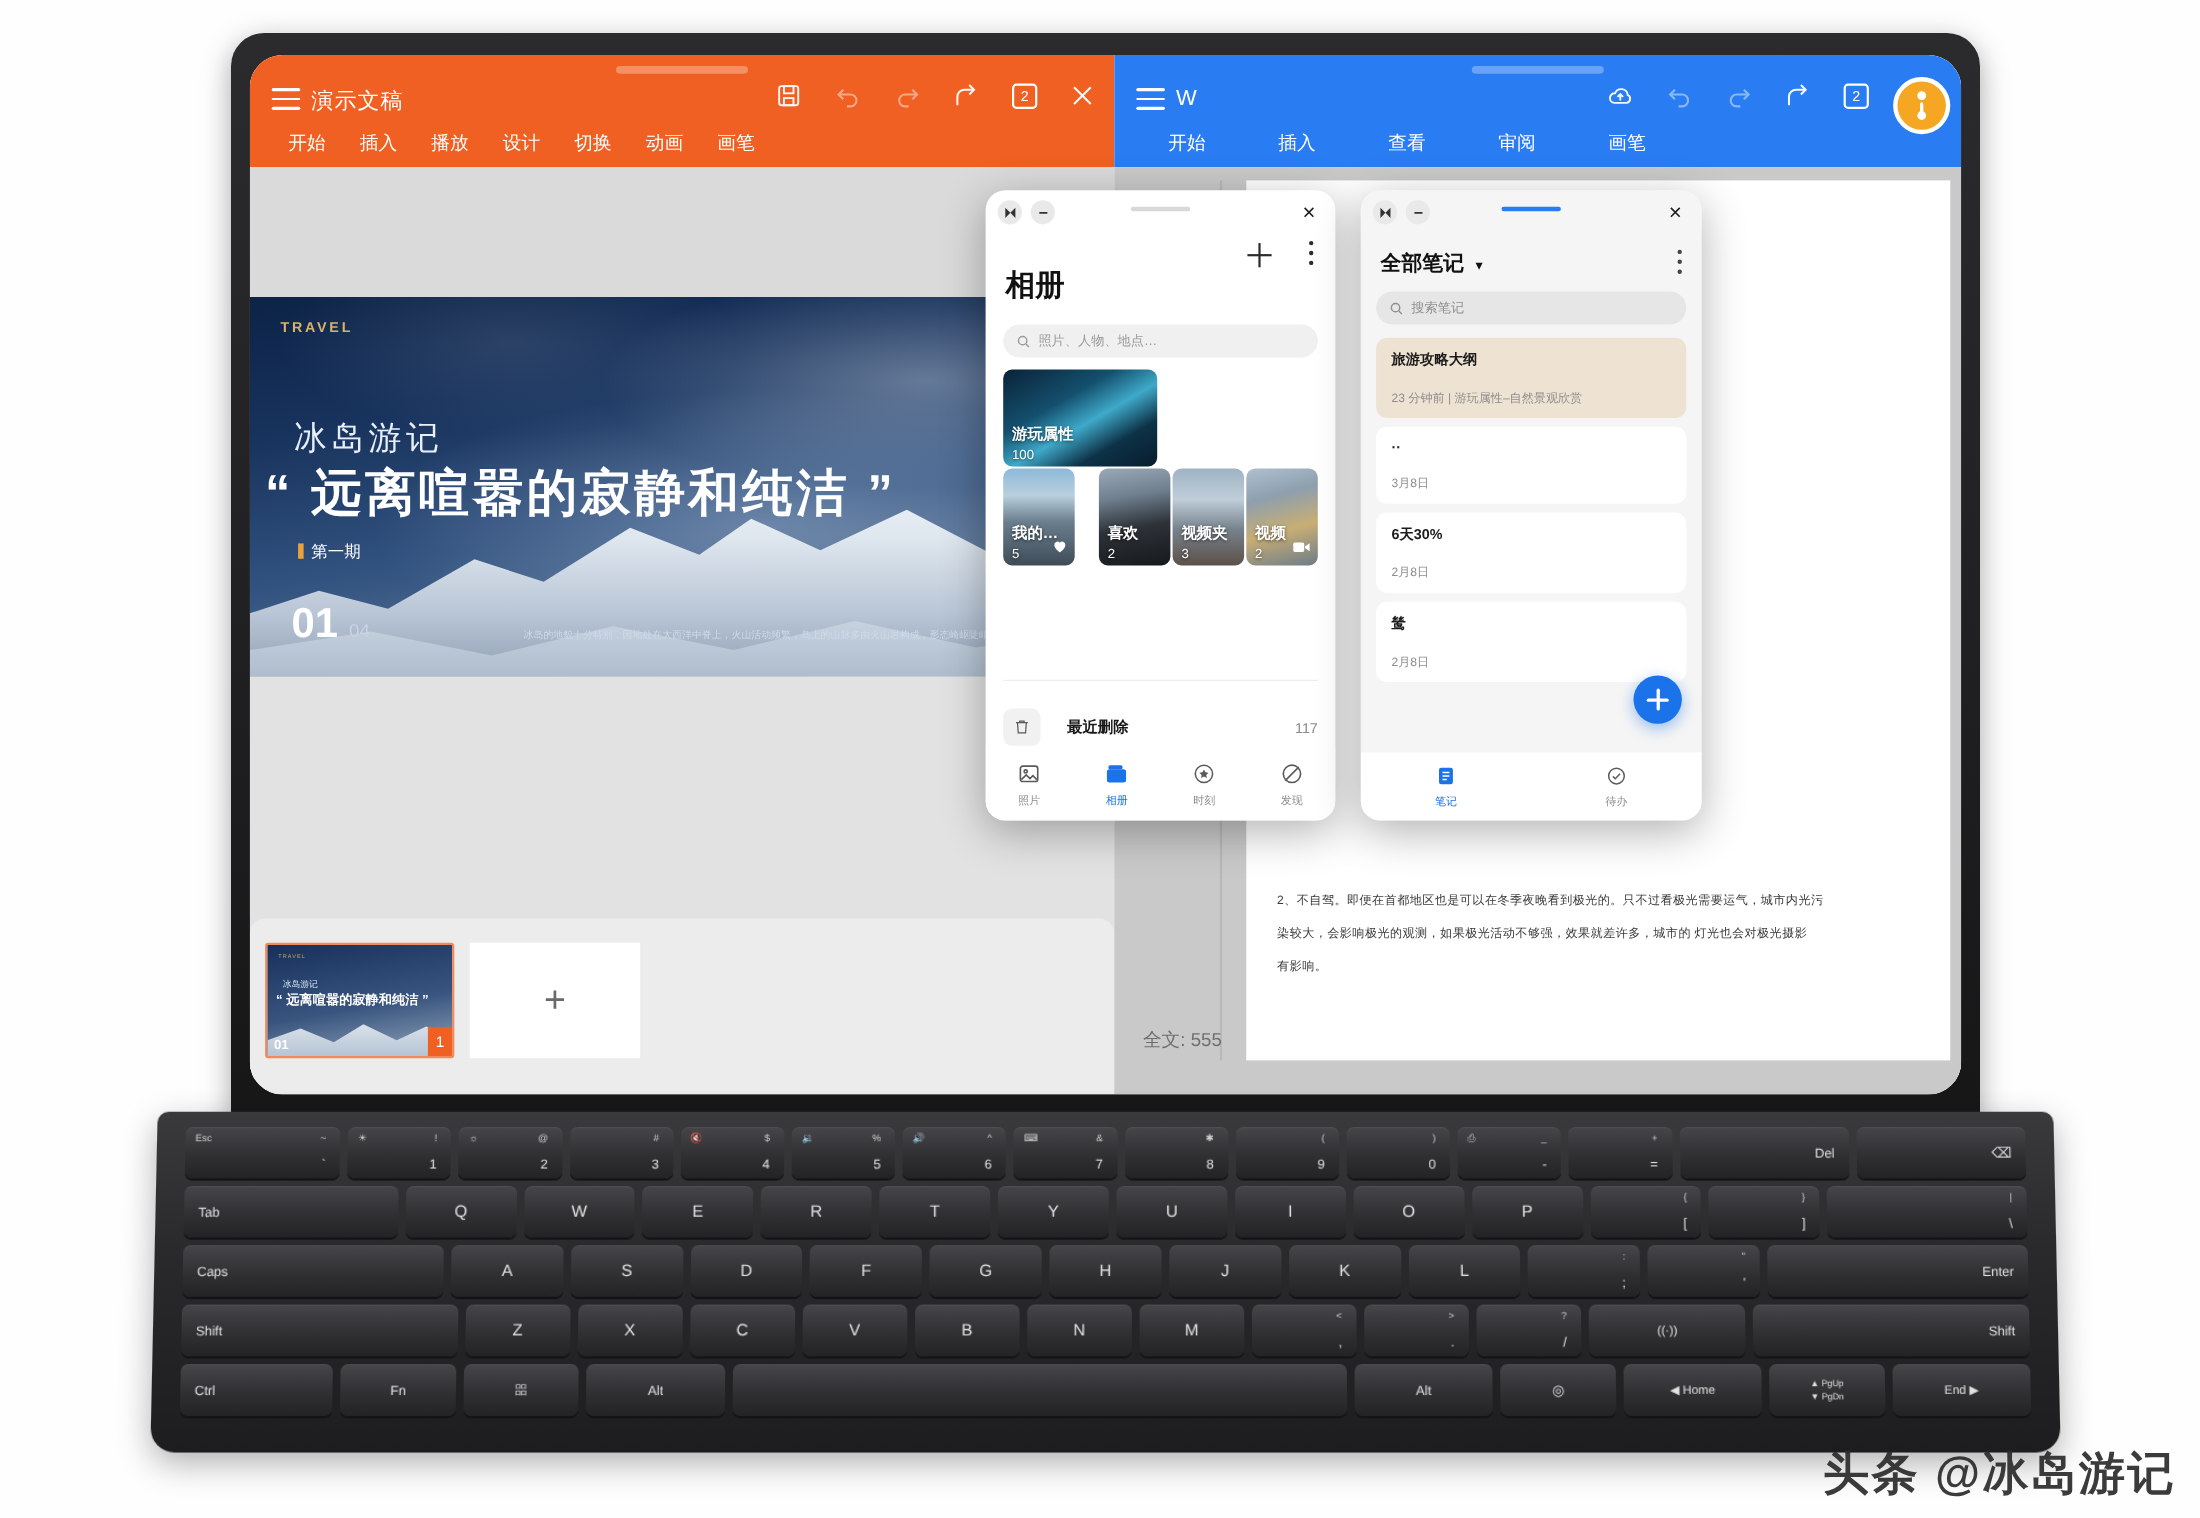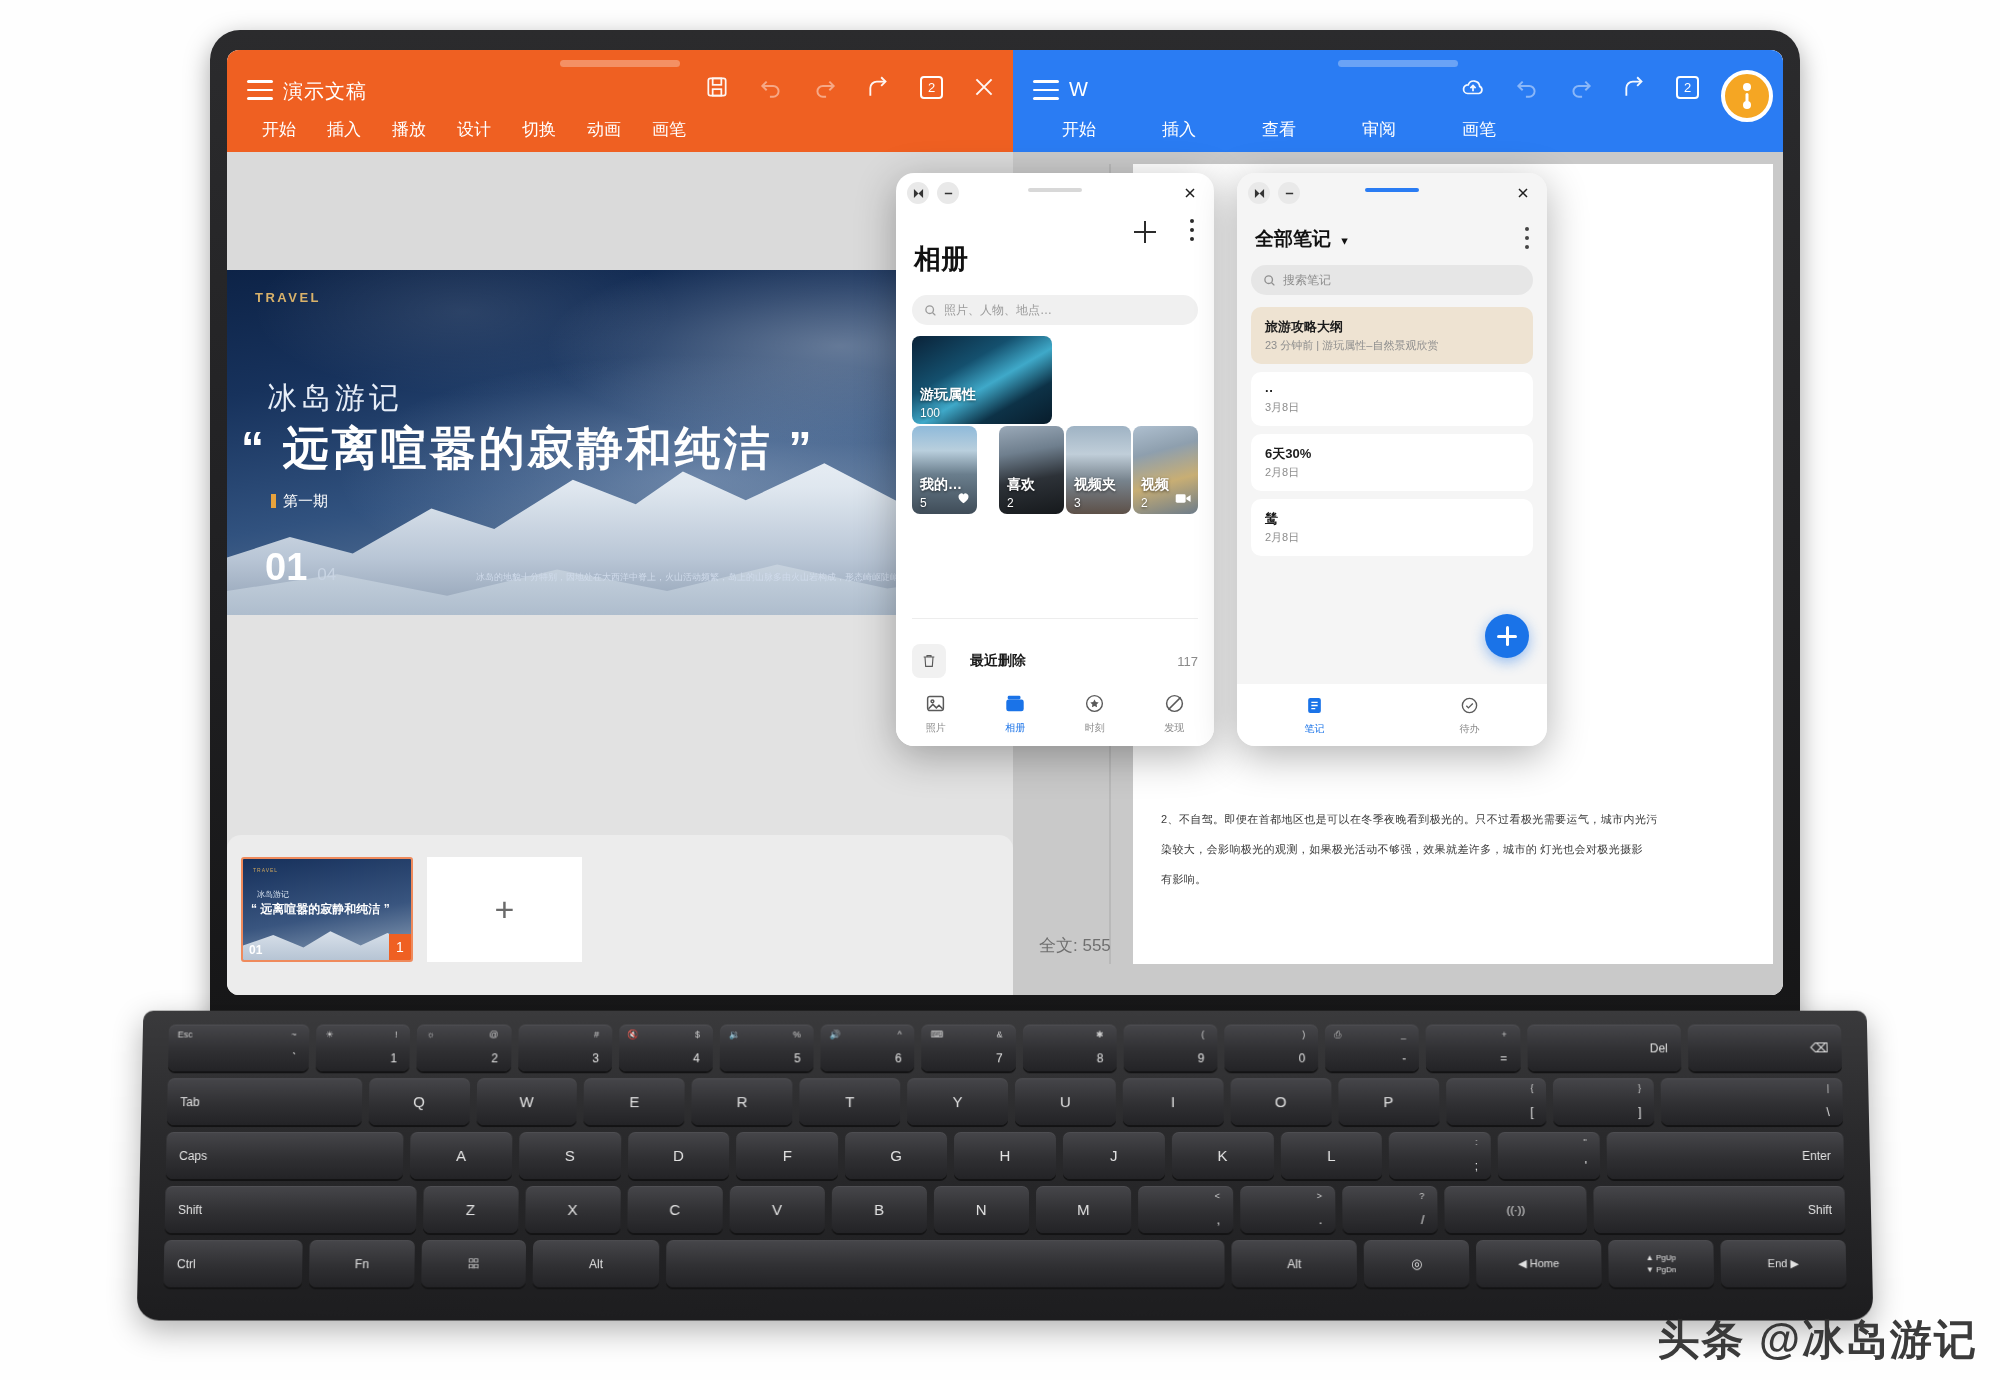--- a/index.html
+++ b/index.html
@@ -11,21 +11,21 @@
 
   
   .tablet {
     position:absolute; left:210px; top:30px; width:1590px; height:1000px;
     background:linear-gradient(180deg,#2b2b2d 0%,#202022 55%,#161617 100%);
     border-radius:30px 30px 14px 14px;
     box-shadow:0 8px 26px rgba(0,0,0,.35);
   }
   .tablet-inner {
     position:absolute; left:17px; top:20px; width:1556px; height:945px;
-    background:#000; border-radius:12px; overflow:hidden;
+    background:#000; border-radius:30px; overflow:hidden;
   }
   .cam {
     position:absolute; left:50%; top:5px; transform:translateX(-50%);
     width:12px; height:12px; border-radius:50%; background:#0b0b0c;
     box-shadow:inset 0 0 3px #333;
   }
   .screen {
     position:absolute; left:0; top:0; width:1556px; height:945px;
     background:#dcdcdc; overflow:hidden;
   }
@@ -194,21 +194,21 @@
   .n-caret { display:inline-block; margin-left:5px; font-size:13px; }
   .n-dots { position:absolute; right:18px; top:54px; width:4px;}
   .n-dots i { display:block; width:4px;height:4px;border-radius:50%;background:#444;margin-bottom:5px;}
   .n-search { position:absolute; left:14px; top:92px; width:282px; height:30px; border-radius:16px;
               background:#e6e6e6; display:flex; align-items:center; padding-left:12px; gap:7px;}
   .n-search span.ph { font-size:12px; color:#8f8f8f;}
   .n-list { position:absolute; left:14px; top:134px; width:282px; }
   .n-item { border-radius:10px; background:#fff; padding:11px 14px; margin-bottom:8px;}
   .n-item.sel { background:#eee3d2; }
   .n-item .t { font-size:13px; font-weight:bold; color:#1b1b1b;}
-  .n-item .s { font-size:11px; color:#8d8d8d; margin-top:2px;}
+  .n-item .s { font-size:11px; color:#8d8d8d; margin-top:18px;}
   .n-fab { position:absolute; right:18px; bottom:88px; width:44px; height:44px; border-radius:50%;
            background:#1a73e8; box-shadow:0 4px 14px rgba(26,115,232,.45);}
   .n-fab:before,.n-fab:after{content:"";position:absolute;background:#fff;}
   .n-fab:before{left:21px;top:12px;width:2.5px;height:20px;border-radius:2px;}
   .n-fab:after{left:12px;top:21px;width:20px;height:2.5px;border-radius:2px;}
   .n-nav { position:absolute; left:0; bottom:0; width:100%; height:62px; background:#fff;
            display:flex; align-items:center;}
   .n-nav .it{ flex:1; text-align:center;}
   .n-nav .it .gi{height:22px;display:flex;align-items:center;justify-content:center;}
   .n-nav .it .tx{font-size:10px;color:#8b8b8b;margin-top:5px;}

